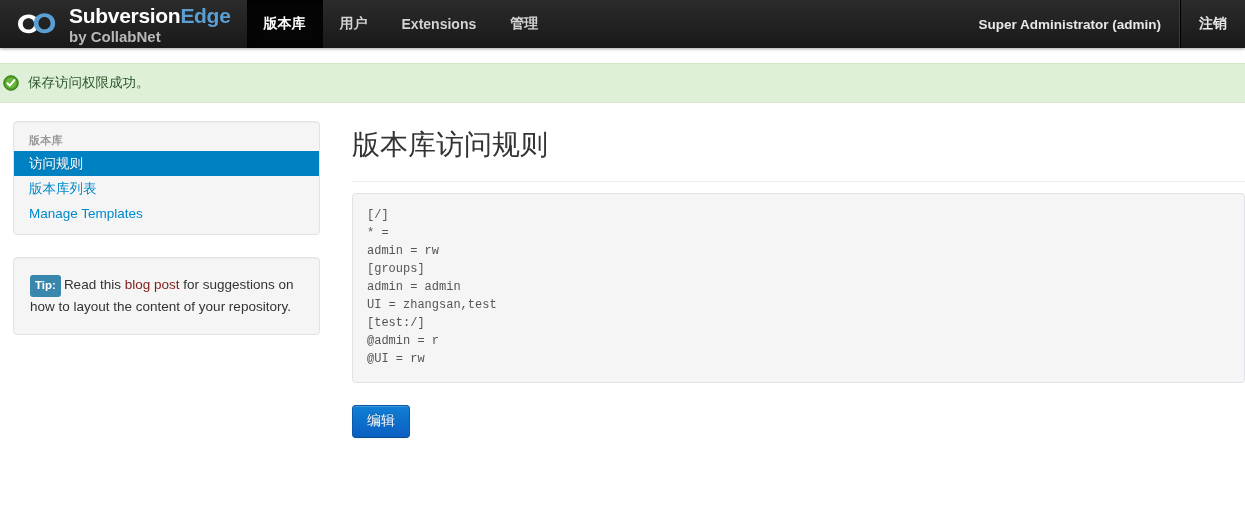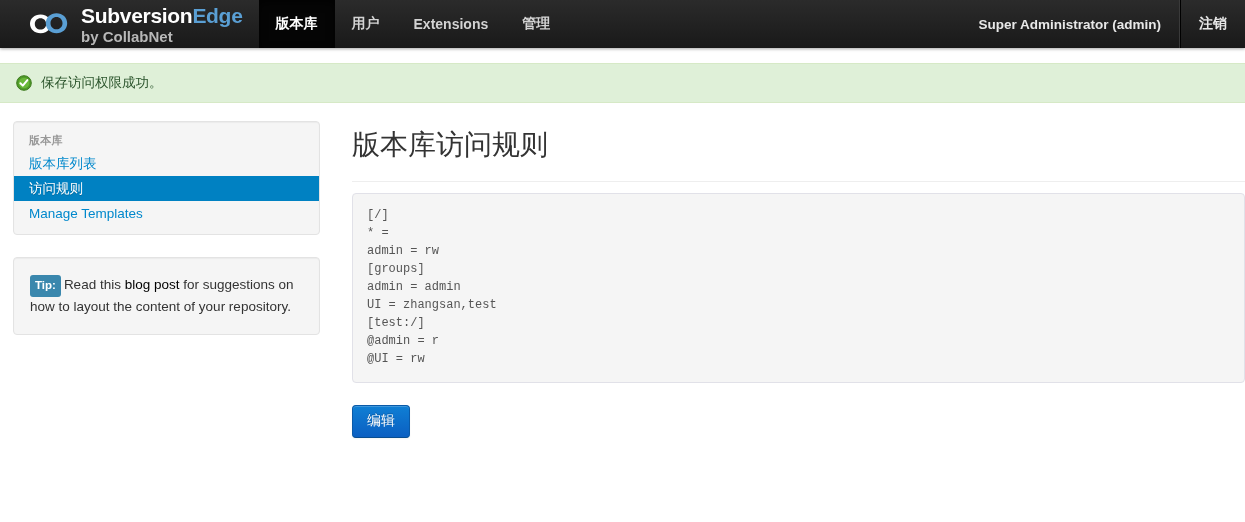--- a/index.html
+++ b/index.html
@@ -22,21 +22,21 @@
     background: #222222;
     background-image: linear-gradient(to bottom, #2b2b2b 0%, #191919 100%);
     display: flex;
     align-items: stretch;
     position: relative;
     box-shadow: 0 1px 3px rgba(0,0,0,0.35);
   }
   .brand {
     display: flex;
     align-items: center;
-    padding: 0 16px 0 26px;
+    padding: 0 16px 0 14px;
     text-decoration: none;
     justify-content: center;
   }
   .brand-logo {
     width: 46px;
     height: 30px;
     flex: 0 0 auto;
     margin-right: 9px;
   }
   .brand-text {
@@ -103,21 +103,21 @@
     font-size: 14px;
     font-weight: bold;
     text-decoration: none;
     white-space: nowrap;
     border-left: 1px solid #000000;
   }
 
   
   .alert {
     margin: 15px 0 0 0;
-    padding: 9px 14px 9px 16px;
+    padding: 9px 14px 9px 3px;
     background: #dff0d8;
     border-top: 1px solid #d6e9c6;
     border-bottom: 1px solid #d6e9c6;
     color: #2b542c;
     font-size: 13.5px;
     display: flex;
     align-items: center;
     height: 20px;
   }
   .alert-icon {
@@ -184,21 +184,21 @@
     background: #3a87ad;
     color: #ffffff;
     font-size: 11.5px;
     font-weight: bold;
     padding: 1px 5px 2px 5px;
     border-radius: 3px;
     margin-right: 3px;
     vertical-align: baseline;
   }
   .tip-link {
-    color: #000000;
+    color: #7f1d1d;
     text-decoration: none;
   }
 
   
   .content {
     flex: 1 1 auto;
     margin-left: 32px;
     min-width: 0;
   }
   .page-title {
@@ -284,24 +284,24 @@
 
 <div class="page">
 
   <div class="sidebar">
     <div class="well">
       <ul class="nav-list">
         <li>
           <div class="nav-header">版本库</div>
         </li>
         <li>
-          <a class="nav-link" href="#">版本库列表</a>
+          <a class="nav-link active" href="#">访问规则</a>
         </li>
         <li>
-          <a class="nav-link active" href="#">访问规则</a>
+          <a class="nav-link" href="#">版本库列表</a>
         </li>
         <li>
           <a class="nav-link" href="#">Manage Templates</a>
         </li>
       </ul>
     </div>
 
     <div class="well tip-well">
       <span class="tip-badge">Tip:</span><span>Read this</span>
       <a class="tip-link" href="#">blog post</a>

